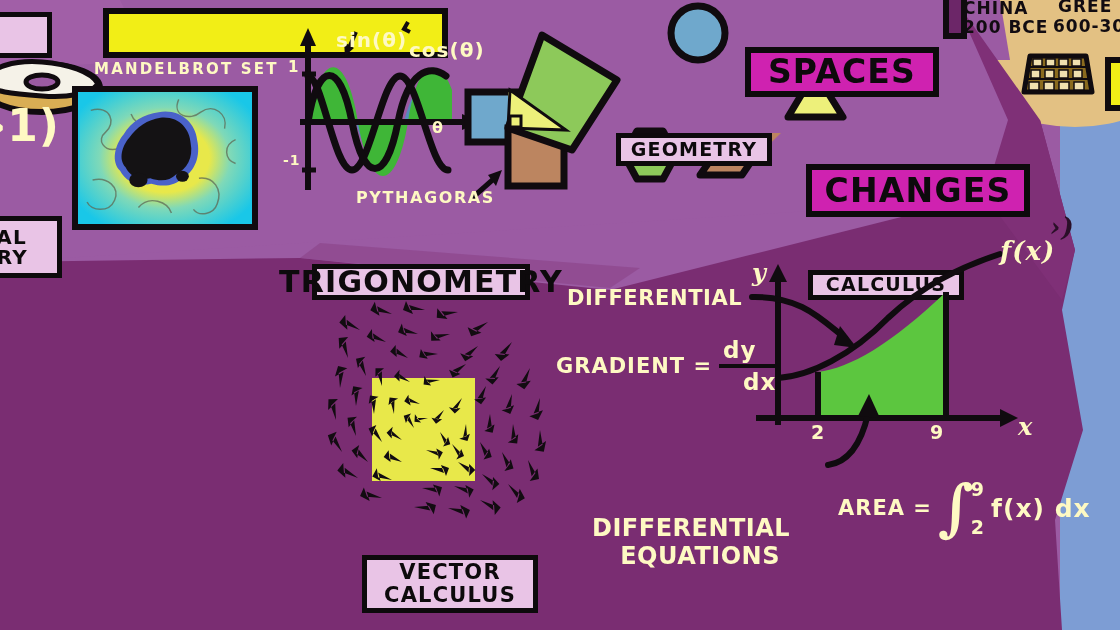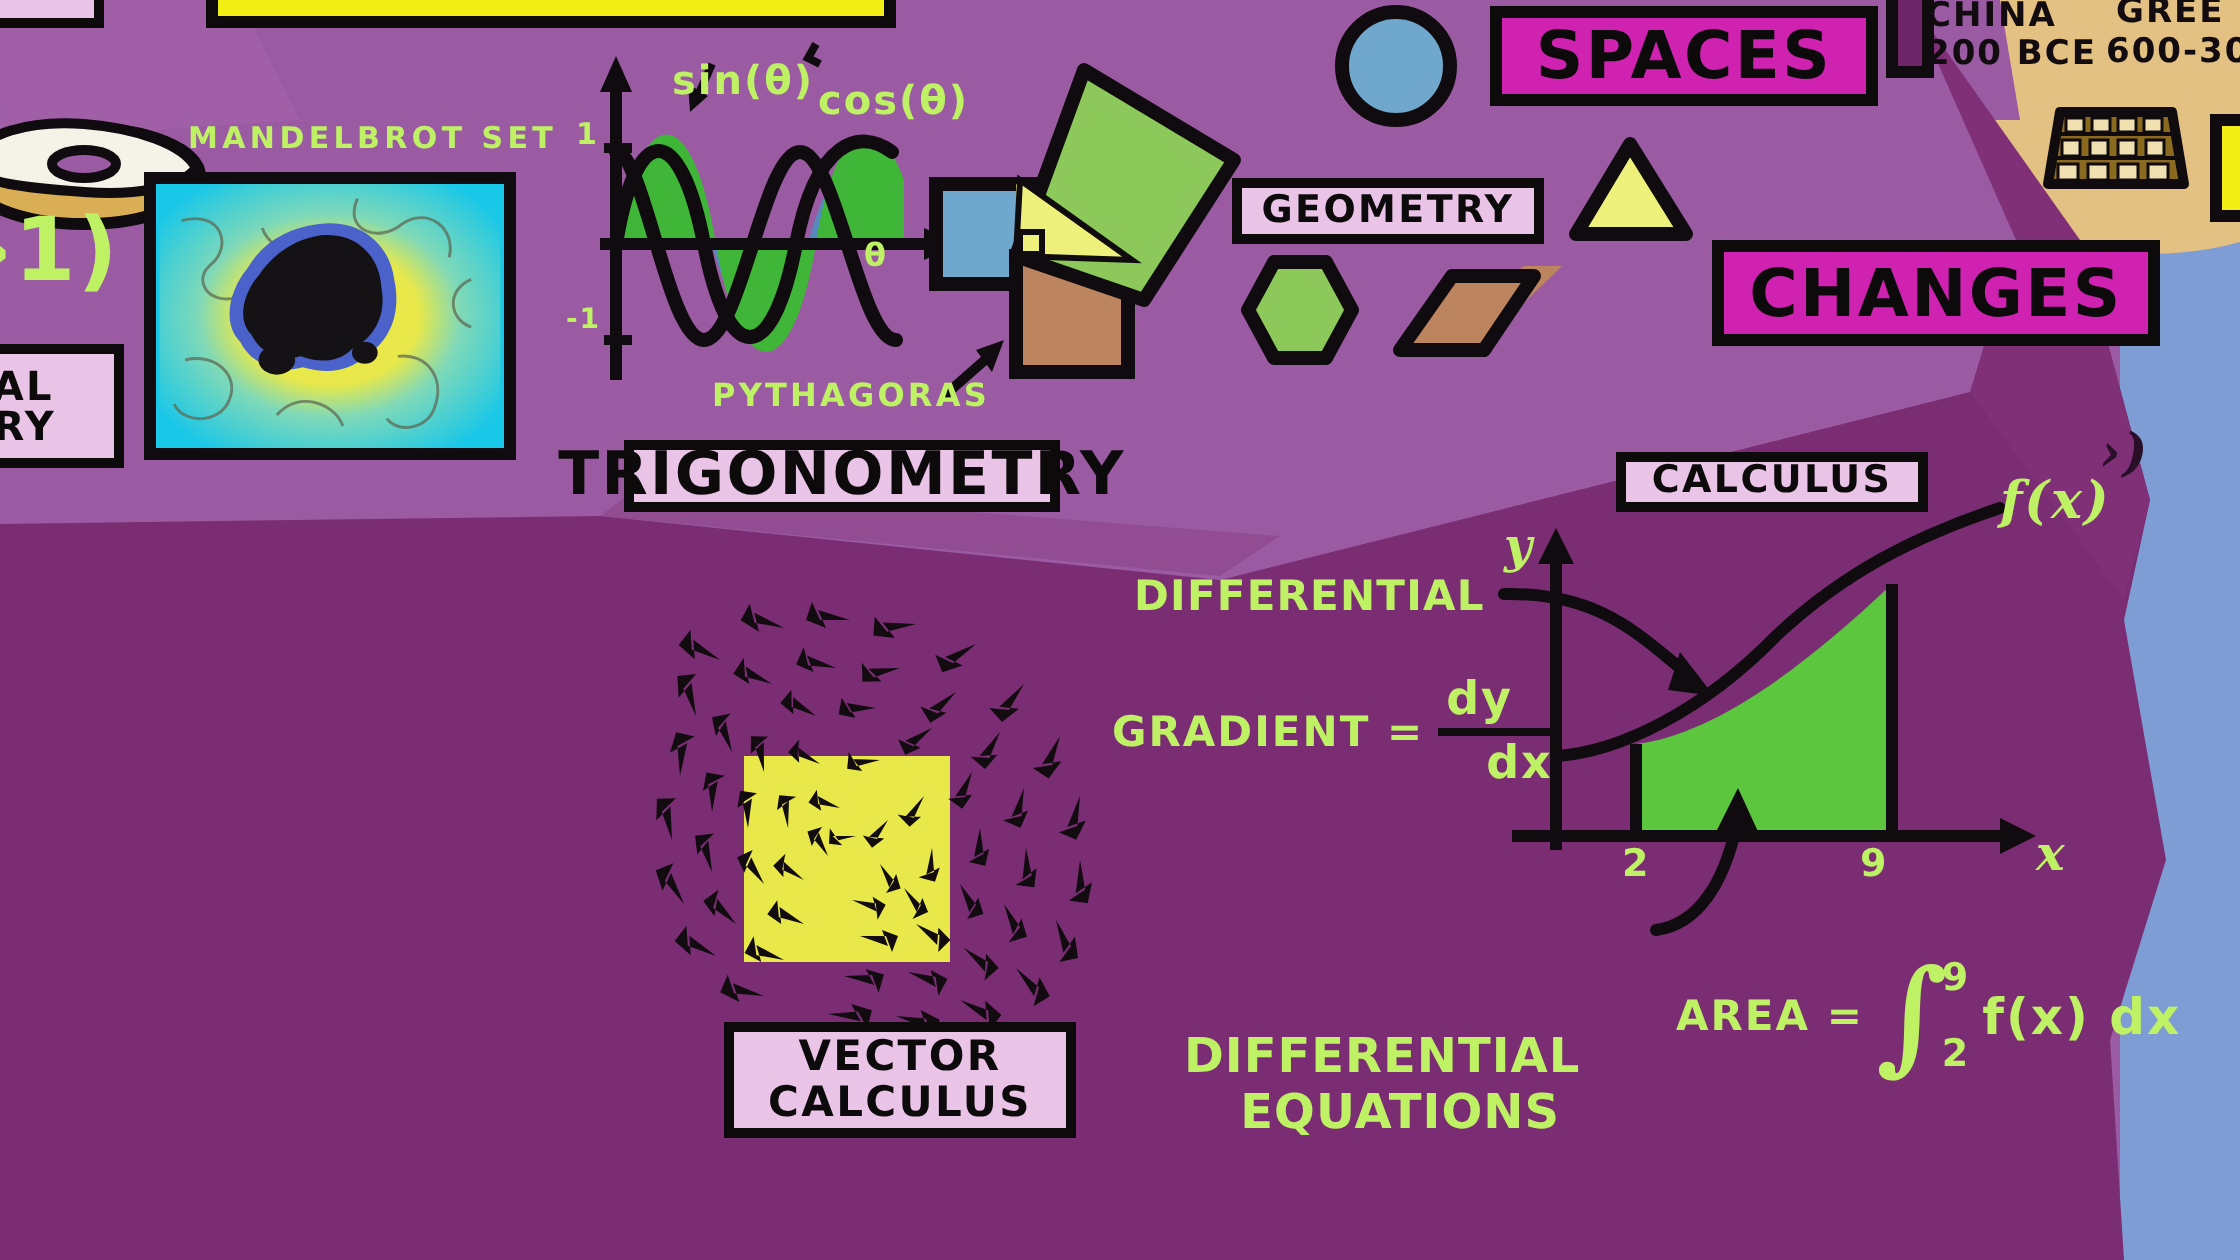--- a/index.html
+++ b/index.html
@@ -18,28 +18,29 @@
     display:flex;align-items:center;justify-content:center;
     border:5px solid #0d0a0c;
     background:#e9c4e6;
     color:#0d0a0c;
     font-weight:900;
     letter-spacing:1.2px;
     text-align:center;
     line-height:1.02;
     box-sizing:border-box;
     font-family:"DejaVu Sans", sans-serif;
+    margin-top:44px;
   }
   .plaque.magenta{background:#cf22b0;}
   .plaque.yellow{background:#f2ee16;}
 
   
   .hand{
     position:absolute;
-    color:#bef264;
+    color:#fef9c3;
     font-weight:900;
     letter-spacing:1px;
     white-space:nowrap;
     font-family:"DejaVu Sans", sans-serif;
   }
   .hand.serifish{font-family:"DejaVu Serif", serif;font-style:italic;}
 
   
   .frac{display:inline-block;vertical-align:middle;}
   .frac .num{display:block;border-bottom:4px solid #100b0f;padding:0 4px 1px;}
@@ -200,21 +201,21 @@
   </svg>
 
   <div class="plaque" style="left:616px;top:89px;width:156px;height:33px;font-size:19px;">
     <span>GEOMETRY</span>
   </div>
 
   <div class="plaque magenta" style="left:745px;top:3px;width:194px;height:50px;font-size:33px;border-width:6px;">
     <span>SPACES</span>
   </div>
 
-  <div class="plaque magenta" style="left:856px;top:120px;width:224px;height:53px;font-size:33px;border-width:6px;justify-content:center;">
+  <div class="plaque magenta" style="left:806px;top:120px;width:224px;height:53px;font-size:33px;border-width:6px;justify-content:center;">
     <span>CHANGES</span>
   </div>
 
   <div class="hand" style="left:963px;top:-2px;font-size:17px;color:#120c11;">CHINA</div>
   <div class="hand" style="left:963px;top:17px;font-size:17px;color:#120c11;">200 BCE</div>
   <div class="hand" style="left:1058px;top:-4px;font-size:17px;color:#120c11;">GREE</div>
   <div class="hand" style="left:1053px;top:16px;font-size:17px;color:#120c11;">600-30</div>
 
   <svg class="full">
     <g transform="translate(1026,56)">

